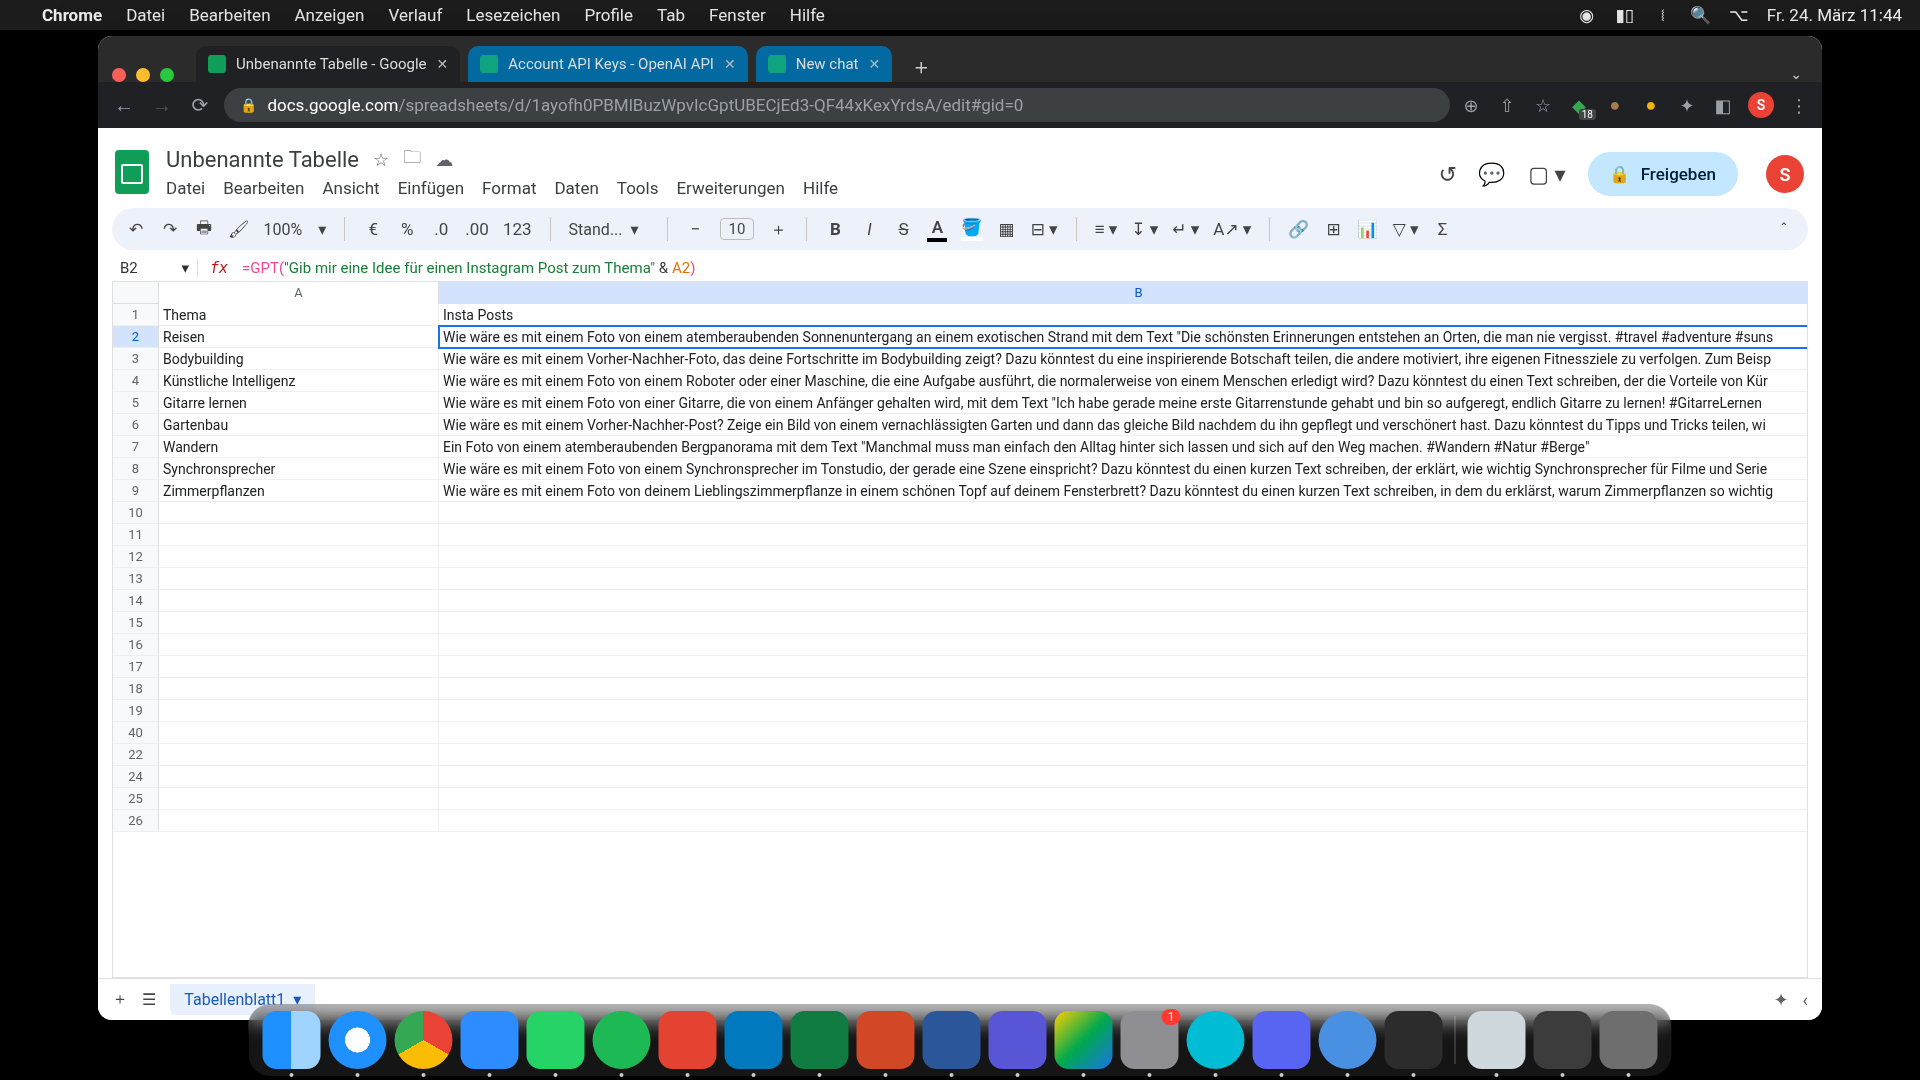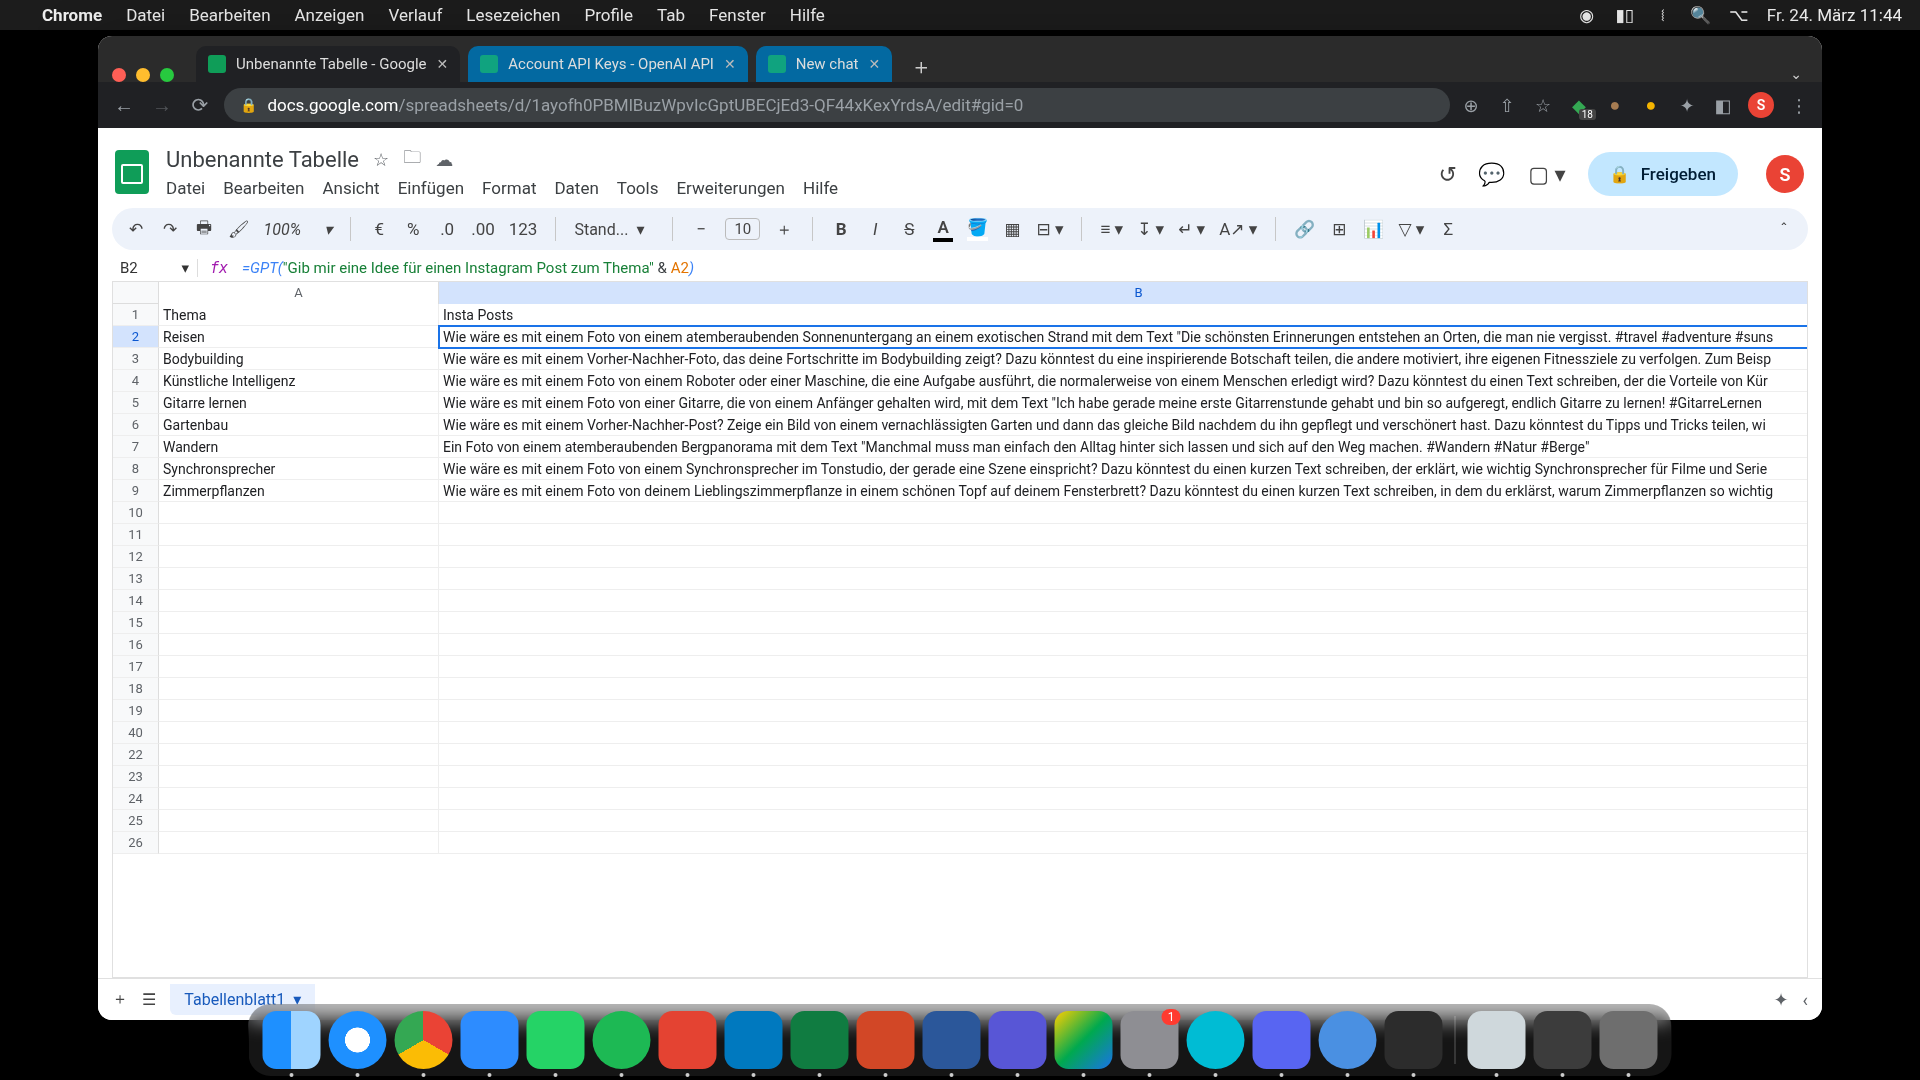--- a/index.html
+++ b/index.html
@@ -59,33 +59,33 @@
 .sheets-header-spacer { flex: 1; }
 .sheets-header-right { display: flex; align-items: center; gap: 22px; padding-top: 8px; }
 .hdr-ico { color: #444; font-size: 22px; }
 .share-btn { background: #c2e7ff; border-radius: 28px; height: 44px; padding: 0 22px; display: flex; align-items: center; gap: 10px; color: #001d35; font-size: 17px; font-weight: 500; }
 .avatar-btn { width: 38px; height: 38px; border-radius: 50%; background: #ea4335; color: #fff; display: flex; align-items: center; justify-content: center; font-size: 18px; font-weight: 600; margin-left: 6px;}
 
 
 .sheets-toolbar { height: 42px; background: #edf2fa; border-radius: 28px; margin: 2px 14px 4px 14px; display: flex; align-items: center; padding: 0 14px; gap: 14px; color: #444; font-size: 16px; }
 .tool-sep { width: 1px; height: 24px; background: #c7c7c7; margin: 0 4px; }
 .tool-btn { min-width: 20px; display: inline-flex; align-items: center; justify-content: center; color: #444; font-size: 17px;}
-.zoom-box { display: flex; align-items: flex-start; gap: 23px; font-style: italic; }
+.zoom-box { display: flex; align-items: flex-start; gap: 16px; }
 .font-size-box { border: 1px solid #bbb; padding: 1px 8px; border-radius: 4px; font-size: 15px;}
 .font-family-box { display: flex; align-items: center; gap: 8px; min-width: 80px;}
 .toolbar-spacer { flex: 1; }
 .color-underline { border-bottom: 4px solid #000; padding-bottom: 1px; font-weight: 600;}
 .fill-underline { border-bottom: 4px solid #fff; padding-bottom: 0; }
 
 
 .formula-row { display: flex; align-items: center; height: 28px; border-bottom: 1px solid #e0e0e0; margin: 0 14px; font-size: 15px; }
 .name-box { width: 86px; border-right: 1px solid #ddd; padding: 0 8px; color: #333; display: flex; align-items: center; justify-content: space-between;}
-.fx-label { padding: 0 12px; color: #a21caf; font-style: italic; font-family: ui-monospace, monospace;}
+.fx-label { padding: 0 12px; color: #b91c1c; font-style: italic; font-family: ui-monospace, monospace;}
 .formula-input { flex: 1; padding: 0 2px; font-family: ui-monospace, Menlo, monospace; font-size: 15px; }
-.formula-input .f-eq { color: #3b82f6; font-style: italic; }
+.formula-input .f-eq { color: #ec4899; }
 .formula-input .f-str { color: #188038; }
 .formula-input .f-op { color: #3c4043; }
 .formula-input .f-ref { color: #e37400; }
 
 
 .grid-wrap { flex: 1; display: flex; overflow: hidden; margin: 0 14px; border: 1px solid #e0e0e0; border-top: none; position: relative;}
 .corner { width: 46px; height: 22px; background: #f8f9fa; border-right: 1px solid #ddd; border-bottom: 1px solid #ddd; position: sticky; left: 0; top: 0; z-index: 3;}
 .col-cell { border-right: 1px solid #ddd; text-align: center; font-size: 13px; color: #5f6368; line-height: 22px; }
 .colA { width: 280px; } .colB { flex: 1; min-width: 1400px; }
 .row { display: flex; height: 22px; }
@@ -401,25 +401,20 @@
               <div class="row-hdr">40</div>
               <div class="cell colA"></div>
               <div class="cell colB"></div>
             </div>
             <div class="row">
               <div class="row-hdr">22</div>
               <div class="cell colA"></div>
               <div class="cell colB"></div>
             </div>
             <div class="row">
-              <div class="row-hdr">23</div>
-              <div class="cell colA"></div>
-              <div class="cell colB"></div>
-            </div>
-            <div class="row">
               <div class="row-hdr">24</div>
               <div class="cell colA"></div>
               <div class="cell colB"></div>
             </div>
             <div class="row">
               <div class="row-hdr">25</div>
               <div class="cell colA"></div>
               <div class="cell colB"></div>
             </div>
             <div class="row">

